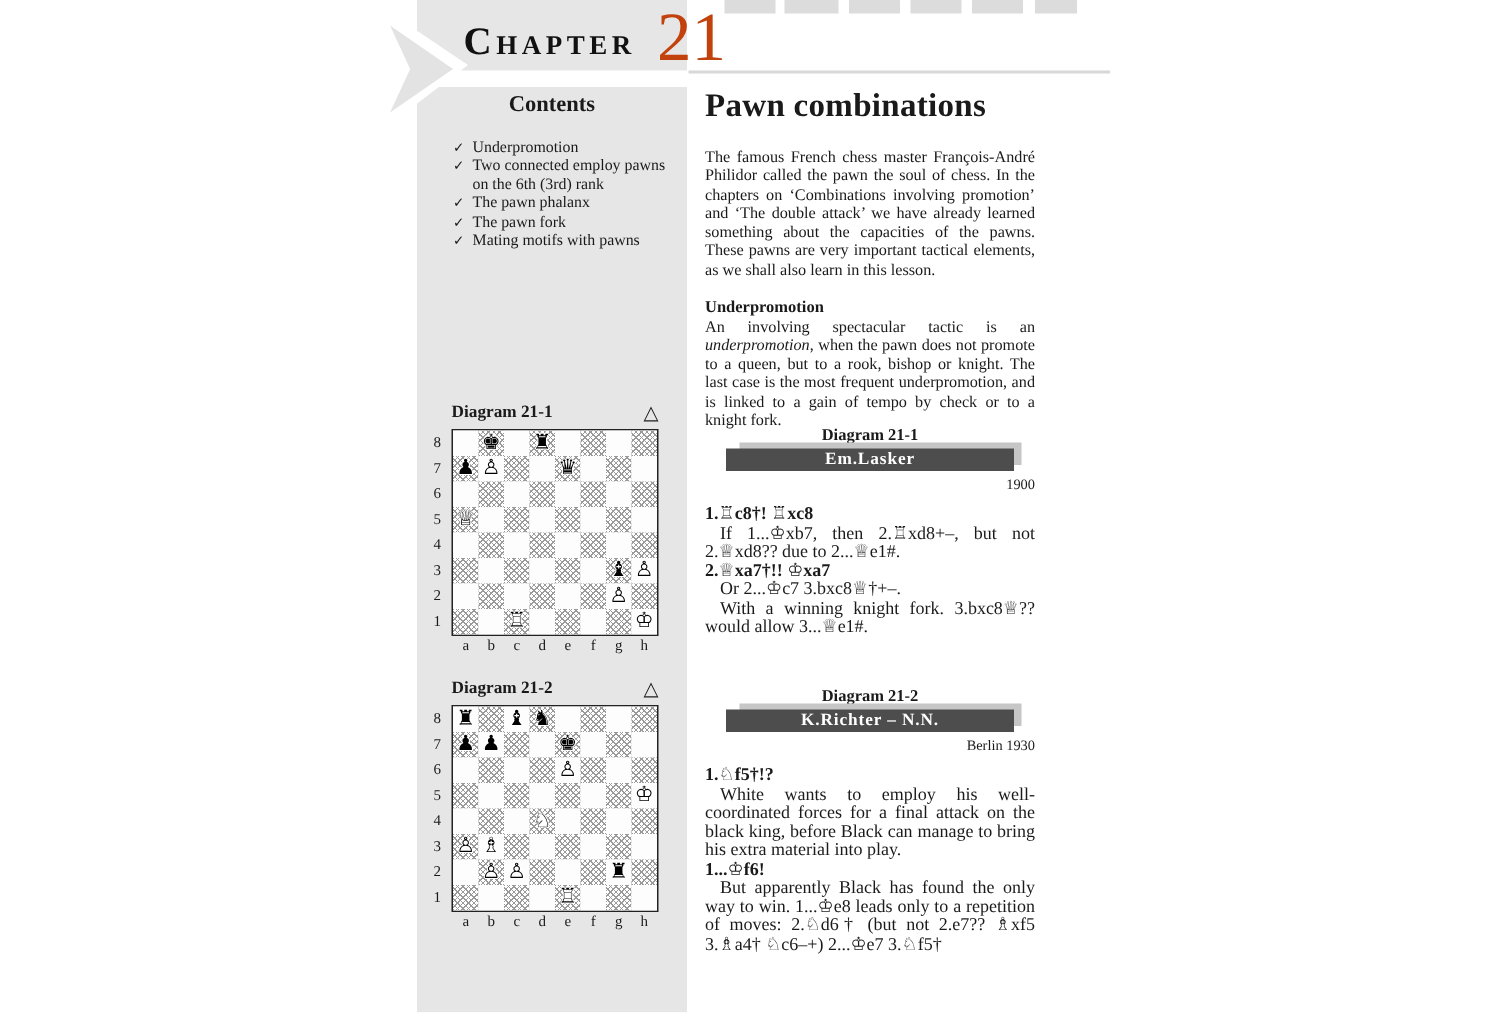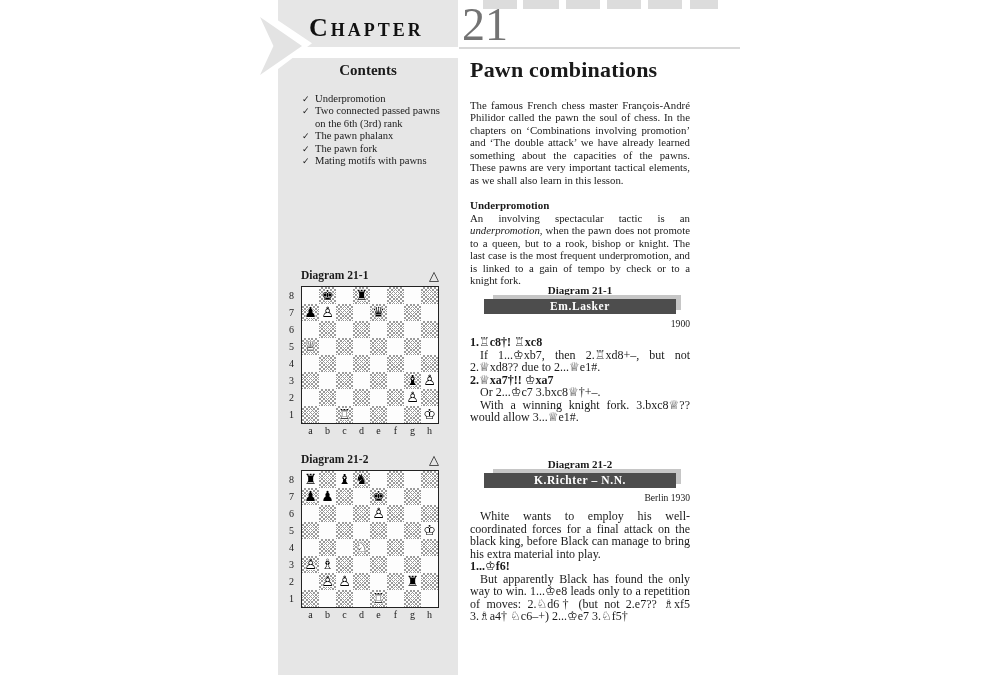--- a/index.html
+++ b/index.html
@@ -20,21 +20,21 @@
   
   .sidebar{position:absolute;left:278px;top:0;width:180px;height:675px;background:var(--sidebar-bg);}
   .header-gap{position:absolute;left:278px;top:47px;width:180px;height:11px;background:#fff;}
   .chevron-outer{position:absolute;left:249px;top:1px;width:63px;height:90px;background:#fff;
     -webkit-clip-path:polygon(0 0,100% 47%,0 100%,30% 47%);clip-path:polygon(0 0,100% 47%,0 100%,30% 47%);}
   .chevron-inner{position:absolute;left:260px;top:17px;width:42px;height:58px;background:#e3e3e3;
     -webkit-clip-path:polygon(0 0,100% 50%,0 100%,32% 50%);clip-path:polygon(0 0,100% 50%,0 100%,32% 50%);}
 
   .chapter-word{position:absolute;left:309px;top:13px;font-size:26px;font-weight:bold;
     font-variant:small-caps;letter-spacing:3px;color:#111;}
-  .chapter-number{position:absolute;left:462px;top:1px;font-size:46px;line-height:1.05;color:#737373;}
+  .chapter-number{position:absolute;left:438px;top:1px;font-size:46px;line-height:1.05;color:#c2410c;}
   .header-rule{position:absolute;left:459px;top:47px;width:281px;height:2px;background:var(--rule);}
 
   .contents-title{position:absolute;left:278px;top:62px;width:180px;text-align:center;
     font-size:15px;font-weight:bold;}
   .contents-list{position:absolute;left:302px;top:93px;width:150px;font-size:10.6px;line-height:12.4px;}
   .check-item{display:flex;align-items:flex-start;}
   .check-icon{width:13px;flex:0 0 13px;font-family:"DejaVu Sans",sans-serif;font-size:9px;line-height:12.4px;}
   .check-label{flex:1;}
 
   
@@ -105,21 +105,21 @@
   <div class="header-rule"></div>
 
   <div class="contents-title">Contents</div>
   <div class="contents-list">
       <div class="check-item">
         <span class="check-icon">✓</span>
         <span class="check-label">Underpromotion</span>
       </div>
       <div class="check-item">
         <span class="check-icon">✓</span>
-        <span class="check-label">Two connected passed pawns on the 6th (3rd) rank</span>
+        <span class="check-label">Two connected employ pawns on the 6th (3rd) rank</span>
       </div>
       <div class="check-item">
         <span class="check-icon">✓</span>
         <span class="check-label">The pawn phalanx</span>
       </div>
       <div class="check-item">
         <span class="check-icon">✓</span>
         <span class="check-label">The pawn fork</span>
       </div>
       <div class="check-item">
@@ -434,20 +434,21 @@
     </div>
 
     <div class="game game-2">
       <div class="diagram-ref">Diagram 21-2</div>
       <div class="bar-wrap">
         <div class="bar-shadow"></div>
         <div class="bar">K.Richter – N.N.</div>
       </div>
       <div class="event">Berlin 1930</div>
       <div class="lines">
+          <p class="move">1.♘f5†!?</p>
           <p class="comment">White wants to employ his well-coordinated forces for a final attack on the black king, before Black can manage to bring his extra material into play.</p>
           <p class="move">1...♔f6!</p>
           <p class="comment">But apparently Black has found the only way to win. 1...♔e8 leads only to a repetition of moves: 2.♘d6† (but not 2.e7?? ♗xf5 3.♗a4† ♘c6–+) 2...♔e7 3.♘f5†</p>
         </div>
     </div>
   </div>
 
 </div>
 
 </body></html>

